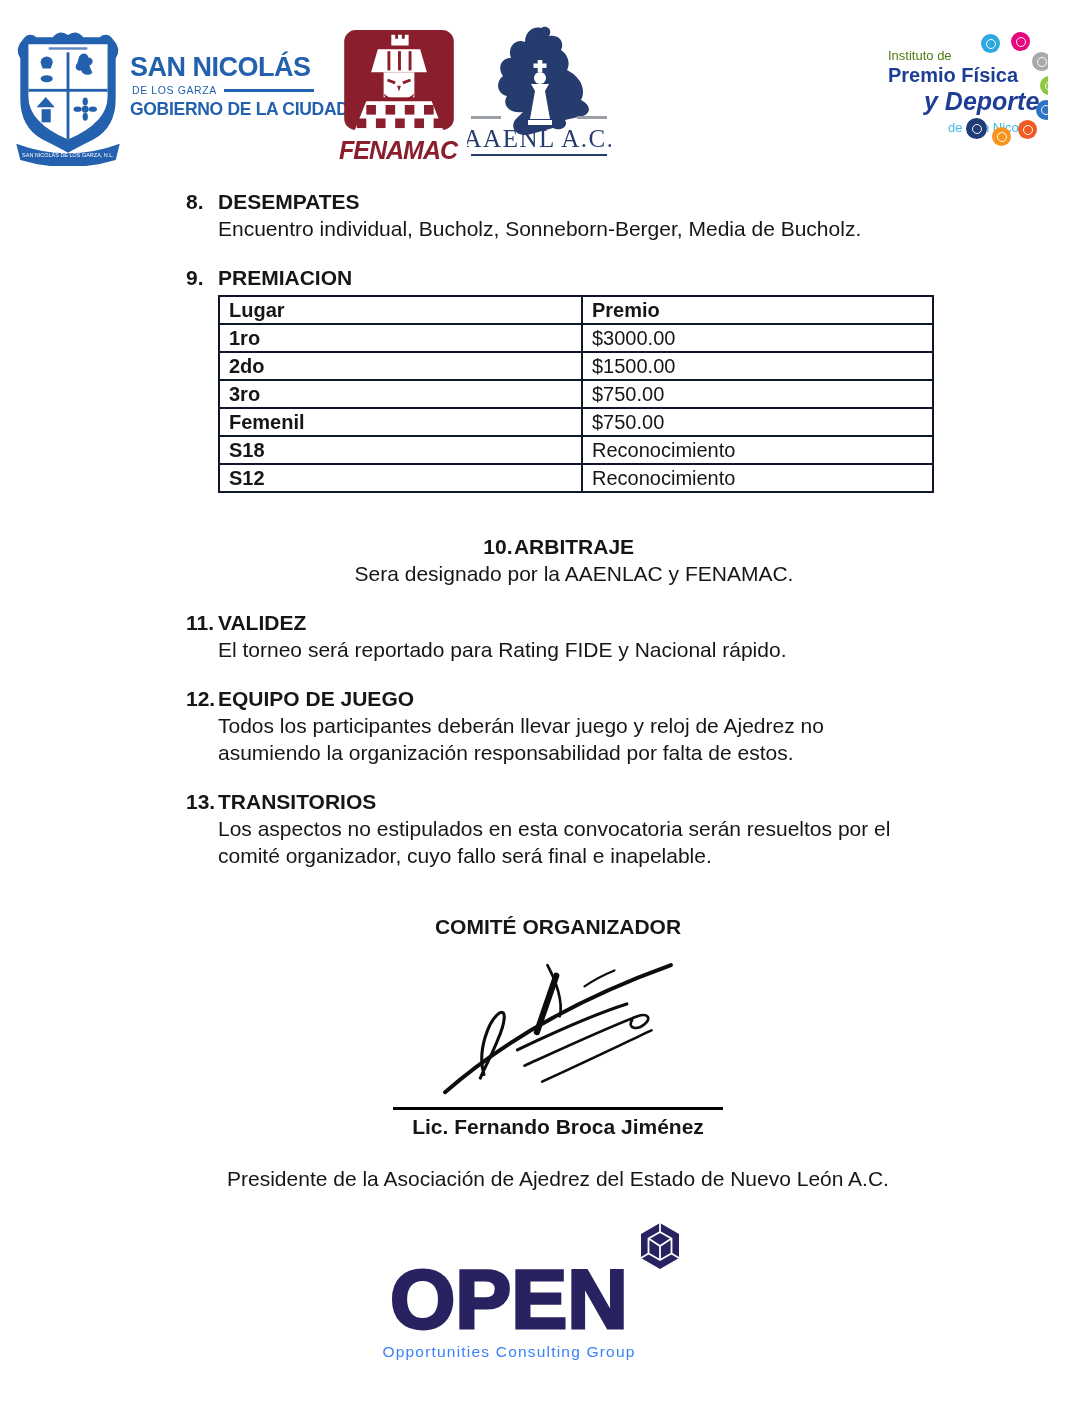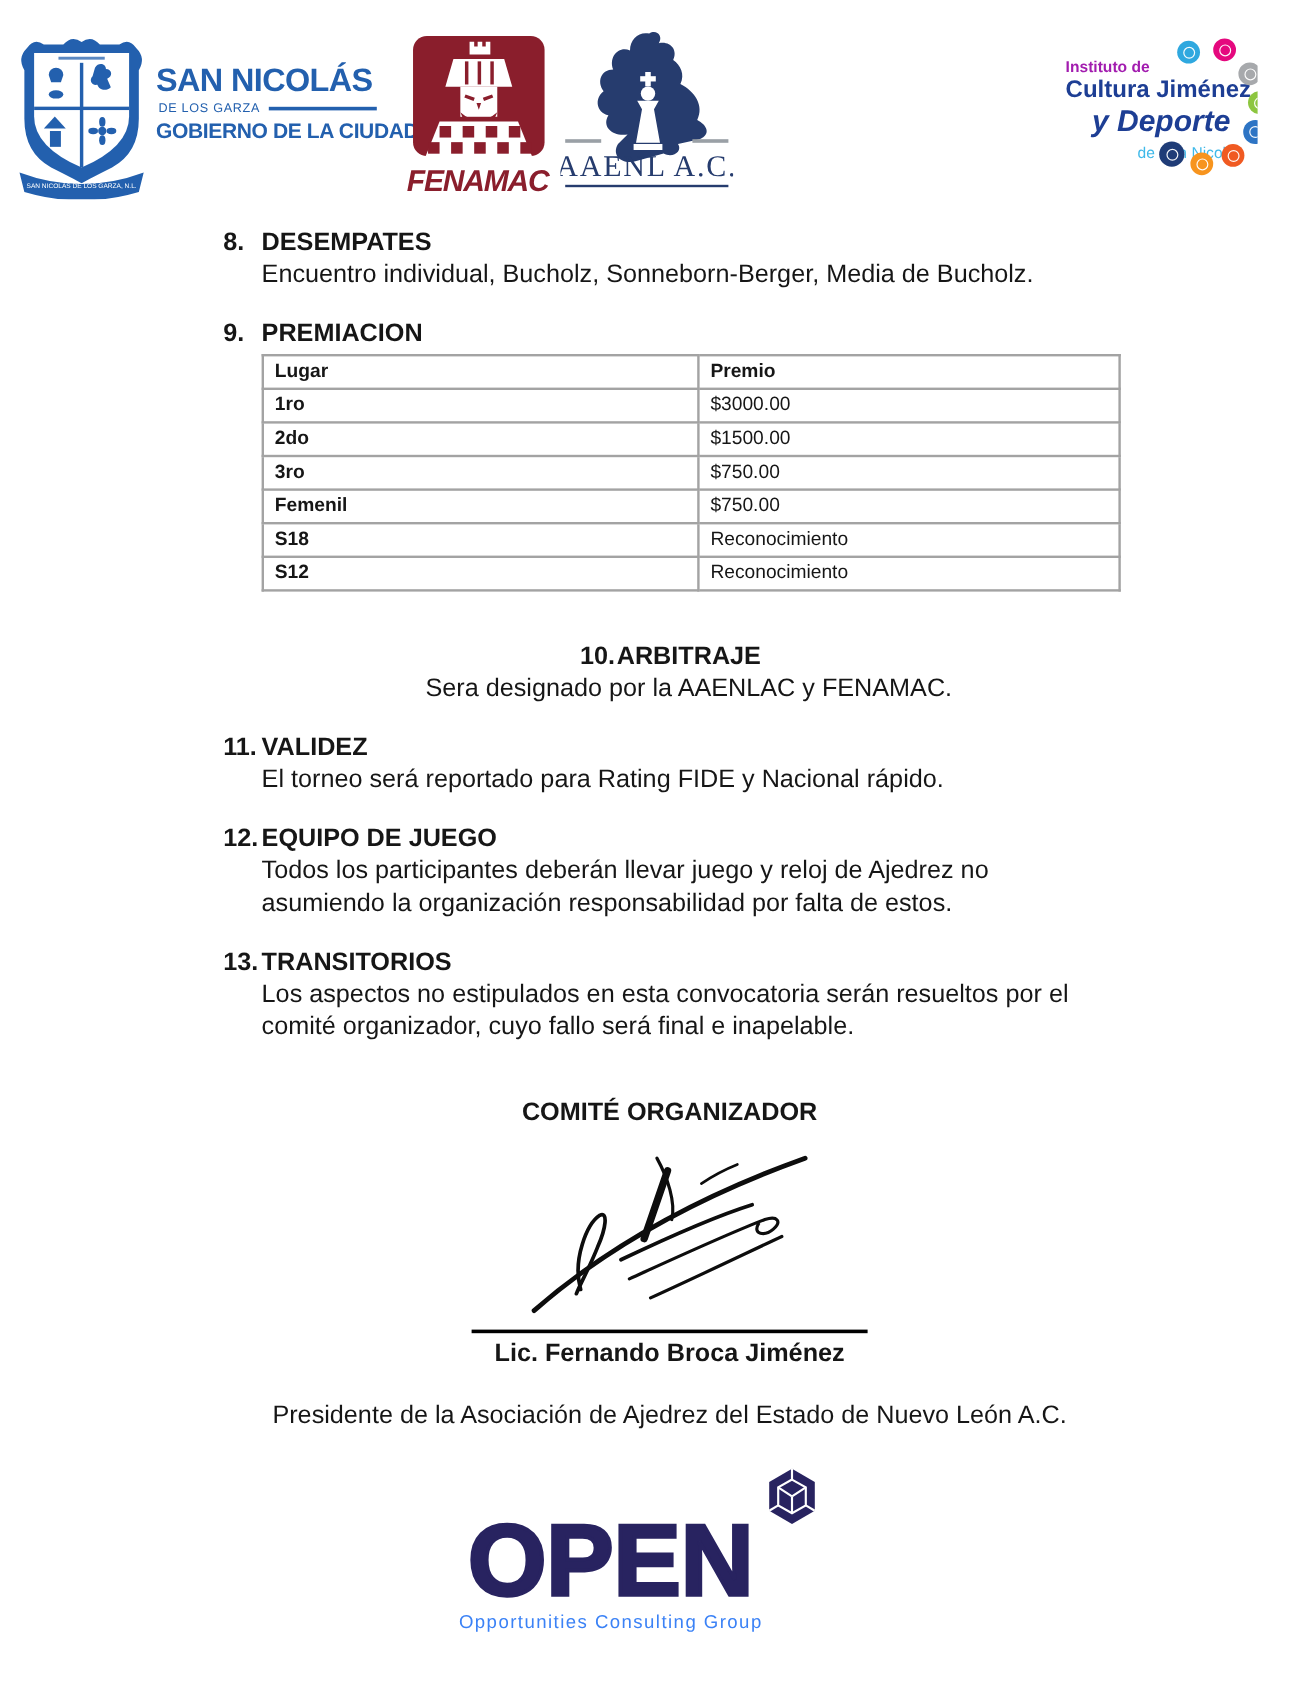--- a/index.html
+++ b/index.html
@@ -18,38 +18,38 @@
 
   .logo-fenamac{position:absolute;left:333px;top:6px;width:124px;text-align:right;}
   .fenamac-label{font-size:25px;font-weight:bold;font-style:italic;color:#8A1E2C;
                  letter-spacing:-1px;margin-top:2px;}
 
   .logo-aaenl{position:absolute;left:467px;top:0px;width:144px;text-align:left;}
 
   .logo-fide{position:absolute;left:654px;top:4px;}
 
   .logo-icfd{position:absolute;left:866px;top:8px;width:214px;height:132px;}
-  .icfd-l1{position:absolute;left:22px;top:16px;font-size:13px;color:#a21caf;font-weight:bold;}
+  .icfd-l1{position:absolute;left:22px;top:16px;font-size:13px;color:#4d7c0f;}
   .icfd-l2{position:absolute;left:22px;top:32px;font-size:20px;font-weight:bold;color:#1D3E94;}
-  .icfd-l3{position:absolute;left:44px;top:55px;font-size:25px;font-weight:bold;font-style:italic;color:#1D3E94;}
+  .icfd-l3{position:absolute;left:58px;top:55px;font-size:25px;font-weight:bold;font-style:italic;color:#1D3E94;}
   .icfd-l4{position:absolute;left:82px;top:88px;font-size:13px;color:#3FB9E9;}
   .icfd-ball{position:absolute;border-radius:50%;display:flex;align-items:center;justify-content:center;}
   .icfd-ball i{display:block;border:1.6px solid rgba(255,255,255,.95);border-radius:50%;width:8px;height:8px;}
 
   
   .content{padding:0 118px 0 186px;}
   .sec{margin-top:22px;}
   .sec.first{margin-top:12px;}
   .sec.after-table{margin-top:40px;text-align:center;}
   .sec-head{font-weight:bold;font-size:21px;line-height:27px;}
   .sec-num{display:inline-block;min-width:32px;}
   .sec-body{margin-left:32px;font-size:21px;line-height:27px;}
 
   table.prize{border-collapse:collapse;margin:4px 0 0 32px;width:716px;table-layout:fixed;}
-  table.prize th,table.prize td{border:2px solid #a3a3a3;font-size:16px;height:26px;
+  table.prize th,table.prize td{border:2px solid #0f172a;font-size:20px;height:26px;
         padding:0 0 0 9px;text-align:left;vertical-align:middle;}
   table.prize th{font-weight:bold;}
   table.prize td.c1{font-weight:bold;width:352px;}
 
   .committee-heading{margin-top:46px;text-align:center;font-weight:bold;font-size:21px;}
   .sig-wrap{text-align:center;margin-top:12px;}
   .sig-line{width:330px;height:0;border-top:3px solid #000;margin:2px auto 0 auto;}
   .sig-name{text-align:center;font-weight:bold;font-size:21px;margin-top:5px;}
   .president{ text-align:center;font-size:21px;margin-top:28px;}
 
@@ -140,21 +140,21 @@
         <rect x="4" y="92" width="30" height="3" fill="#9aa0a6"></rect>
         <rect x="110" y="92" width="30" height="3" fill="#9aa0a6"></rect>
         <text x="72" y="123" text-anchor="middle" font-family="Liberation Serif, serif" font-size="25" letter-spacing="1.5" fill="#263C6E">AAENL A.C.</text>
         <rect x="4" y="130" width="136" height="2" fill="#263C6E"></rect>
       </svg>
     </div>
 
 
     <div class="logo-icfd">
       <div class="icfd-l1">Instituto de</div>
-      <div class="icfd-l2">Cultura Jiménez</div>
+      <div class="icfd-l2">Premio Física</div>
       <div class="icfd-l3">y Deporte</div>
       <div class="icfd-l4">de San Nicolás</div>
       <span class="icfd-ball" style="left:115px;top:2px;width:19px;height:19px;background:#2FA8DF">
           <i></i>
         </span>
       <span class="icfd-ball" style="left:145px;top:0px;width:19px;height:19px;background:#E5087E">
           <i></i>
         </span>
       <span class="icfd-ball" style="left:166px;top:20px;width:19px;height:19px;background:#A7A9AC">
           <i></i>

